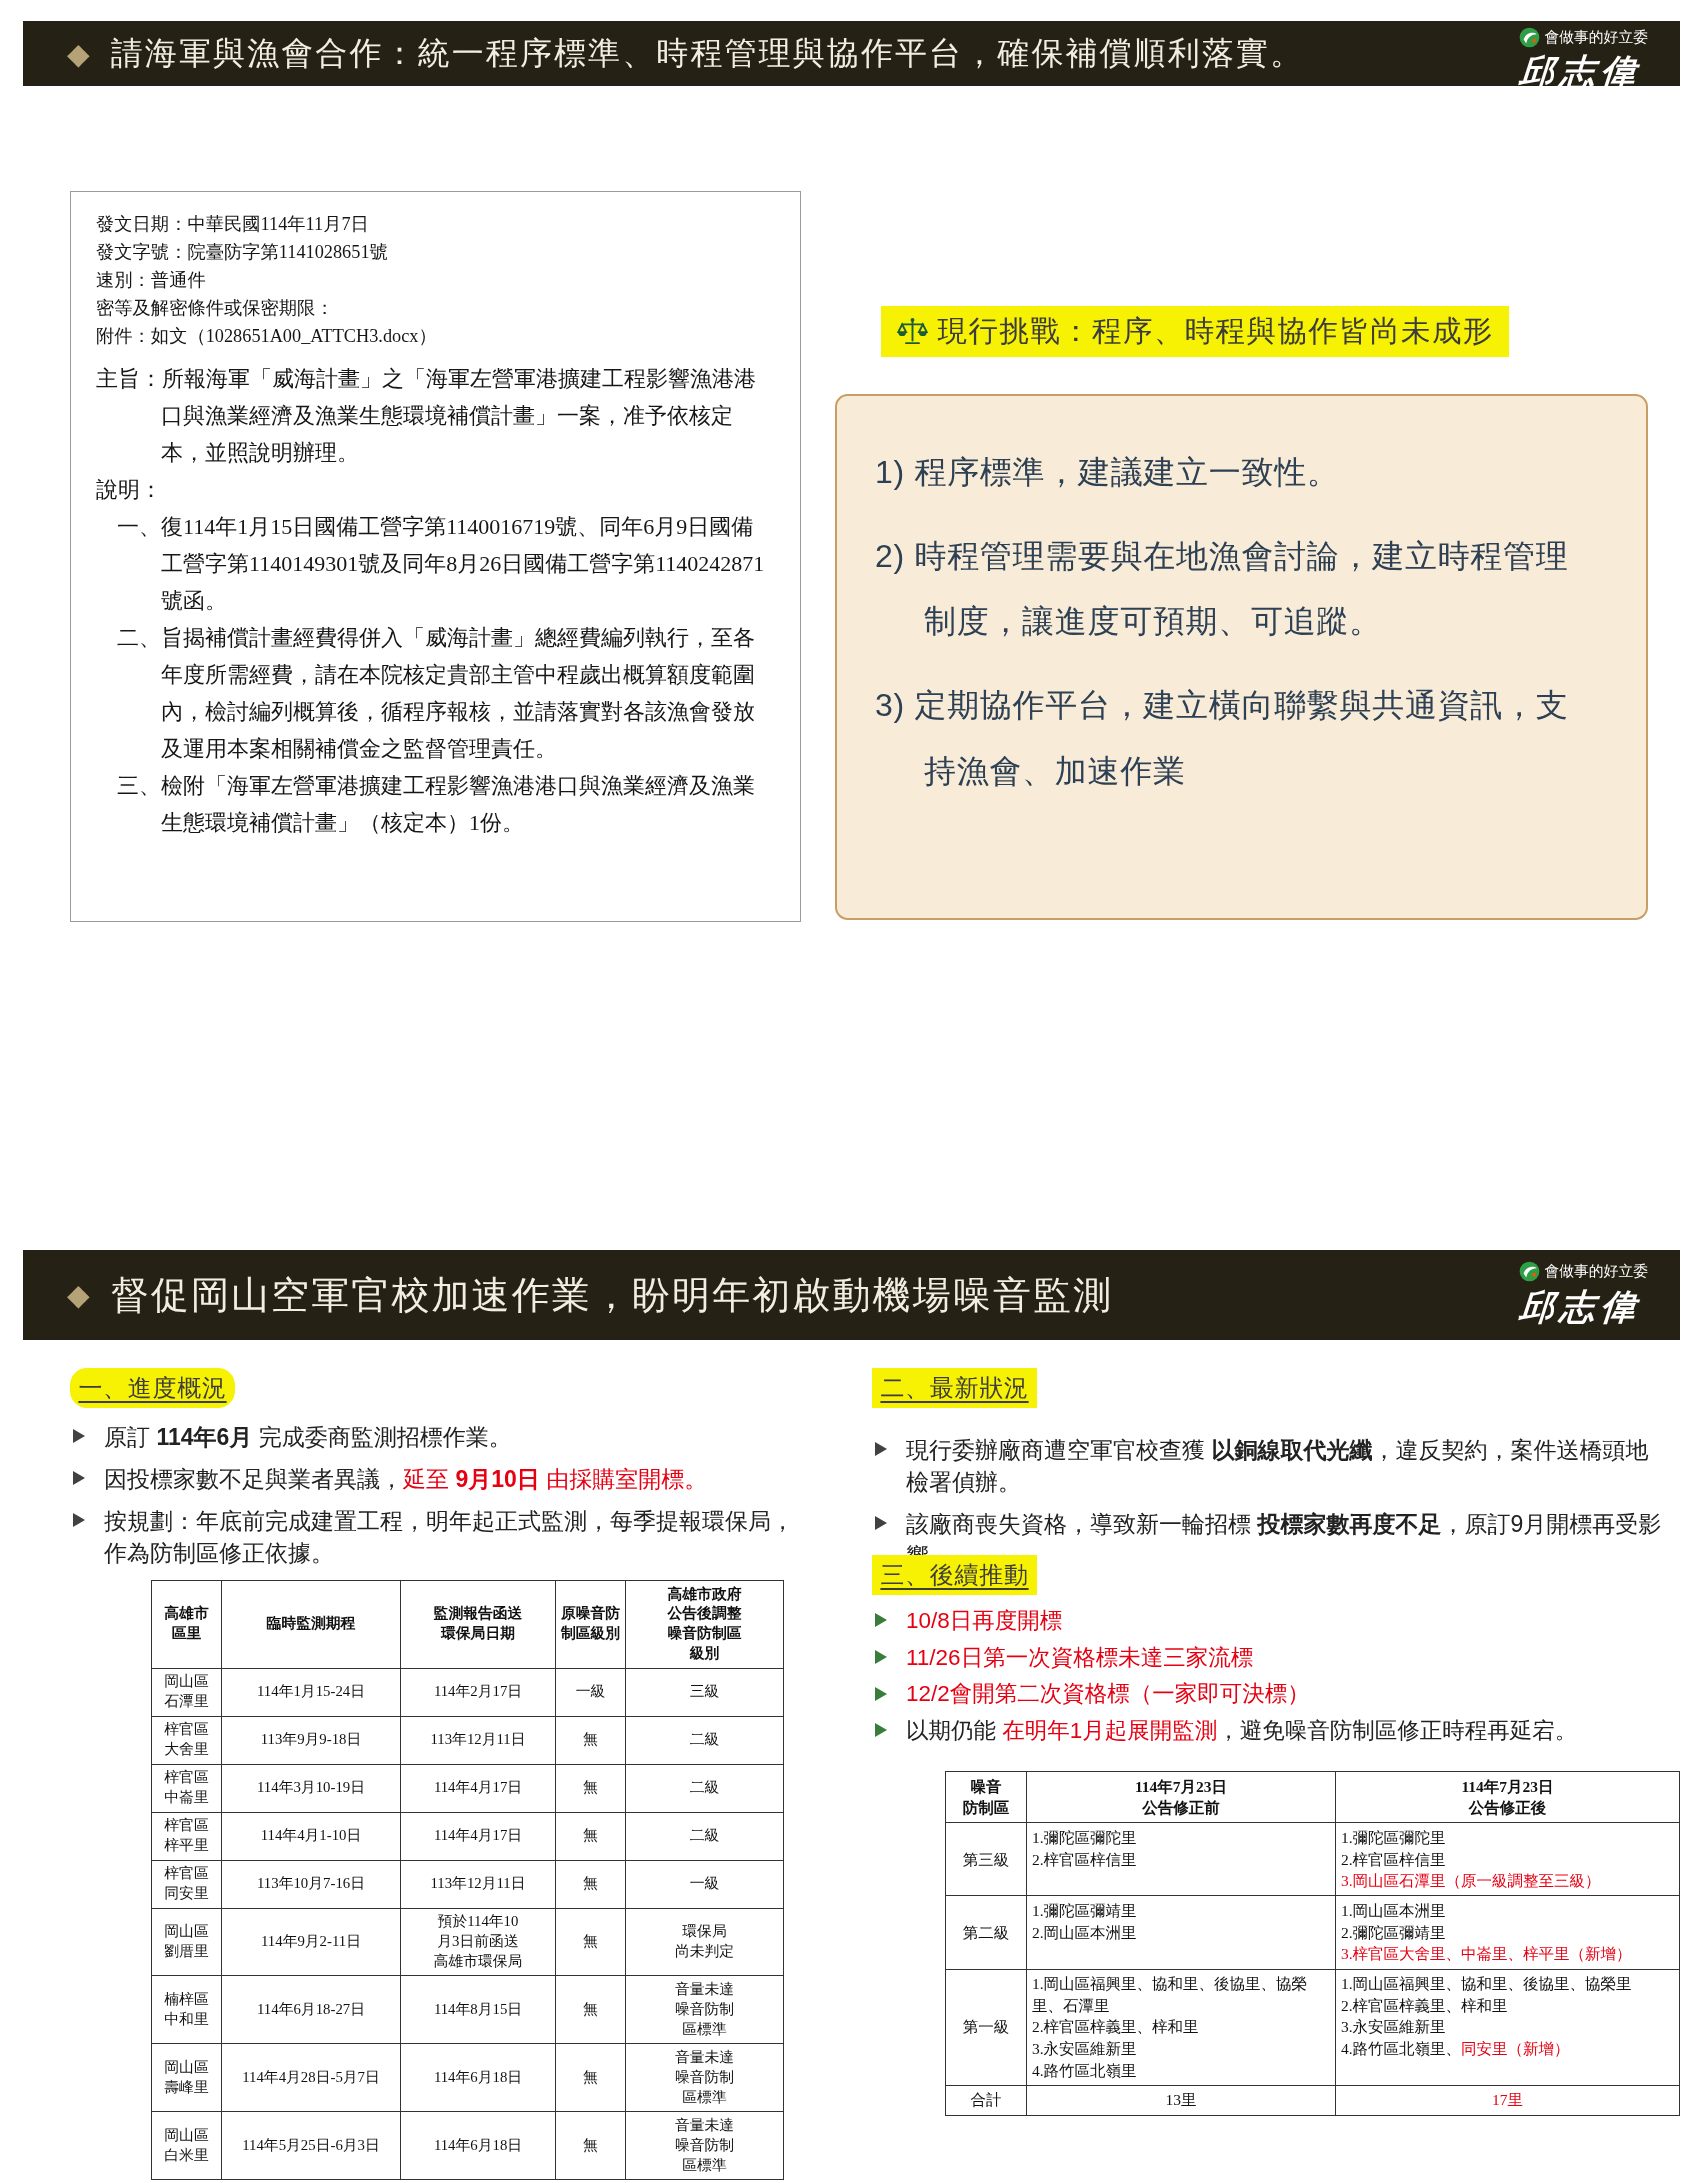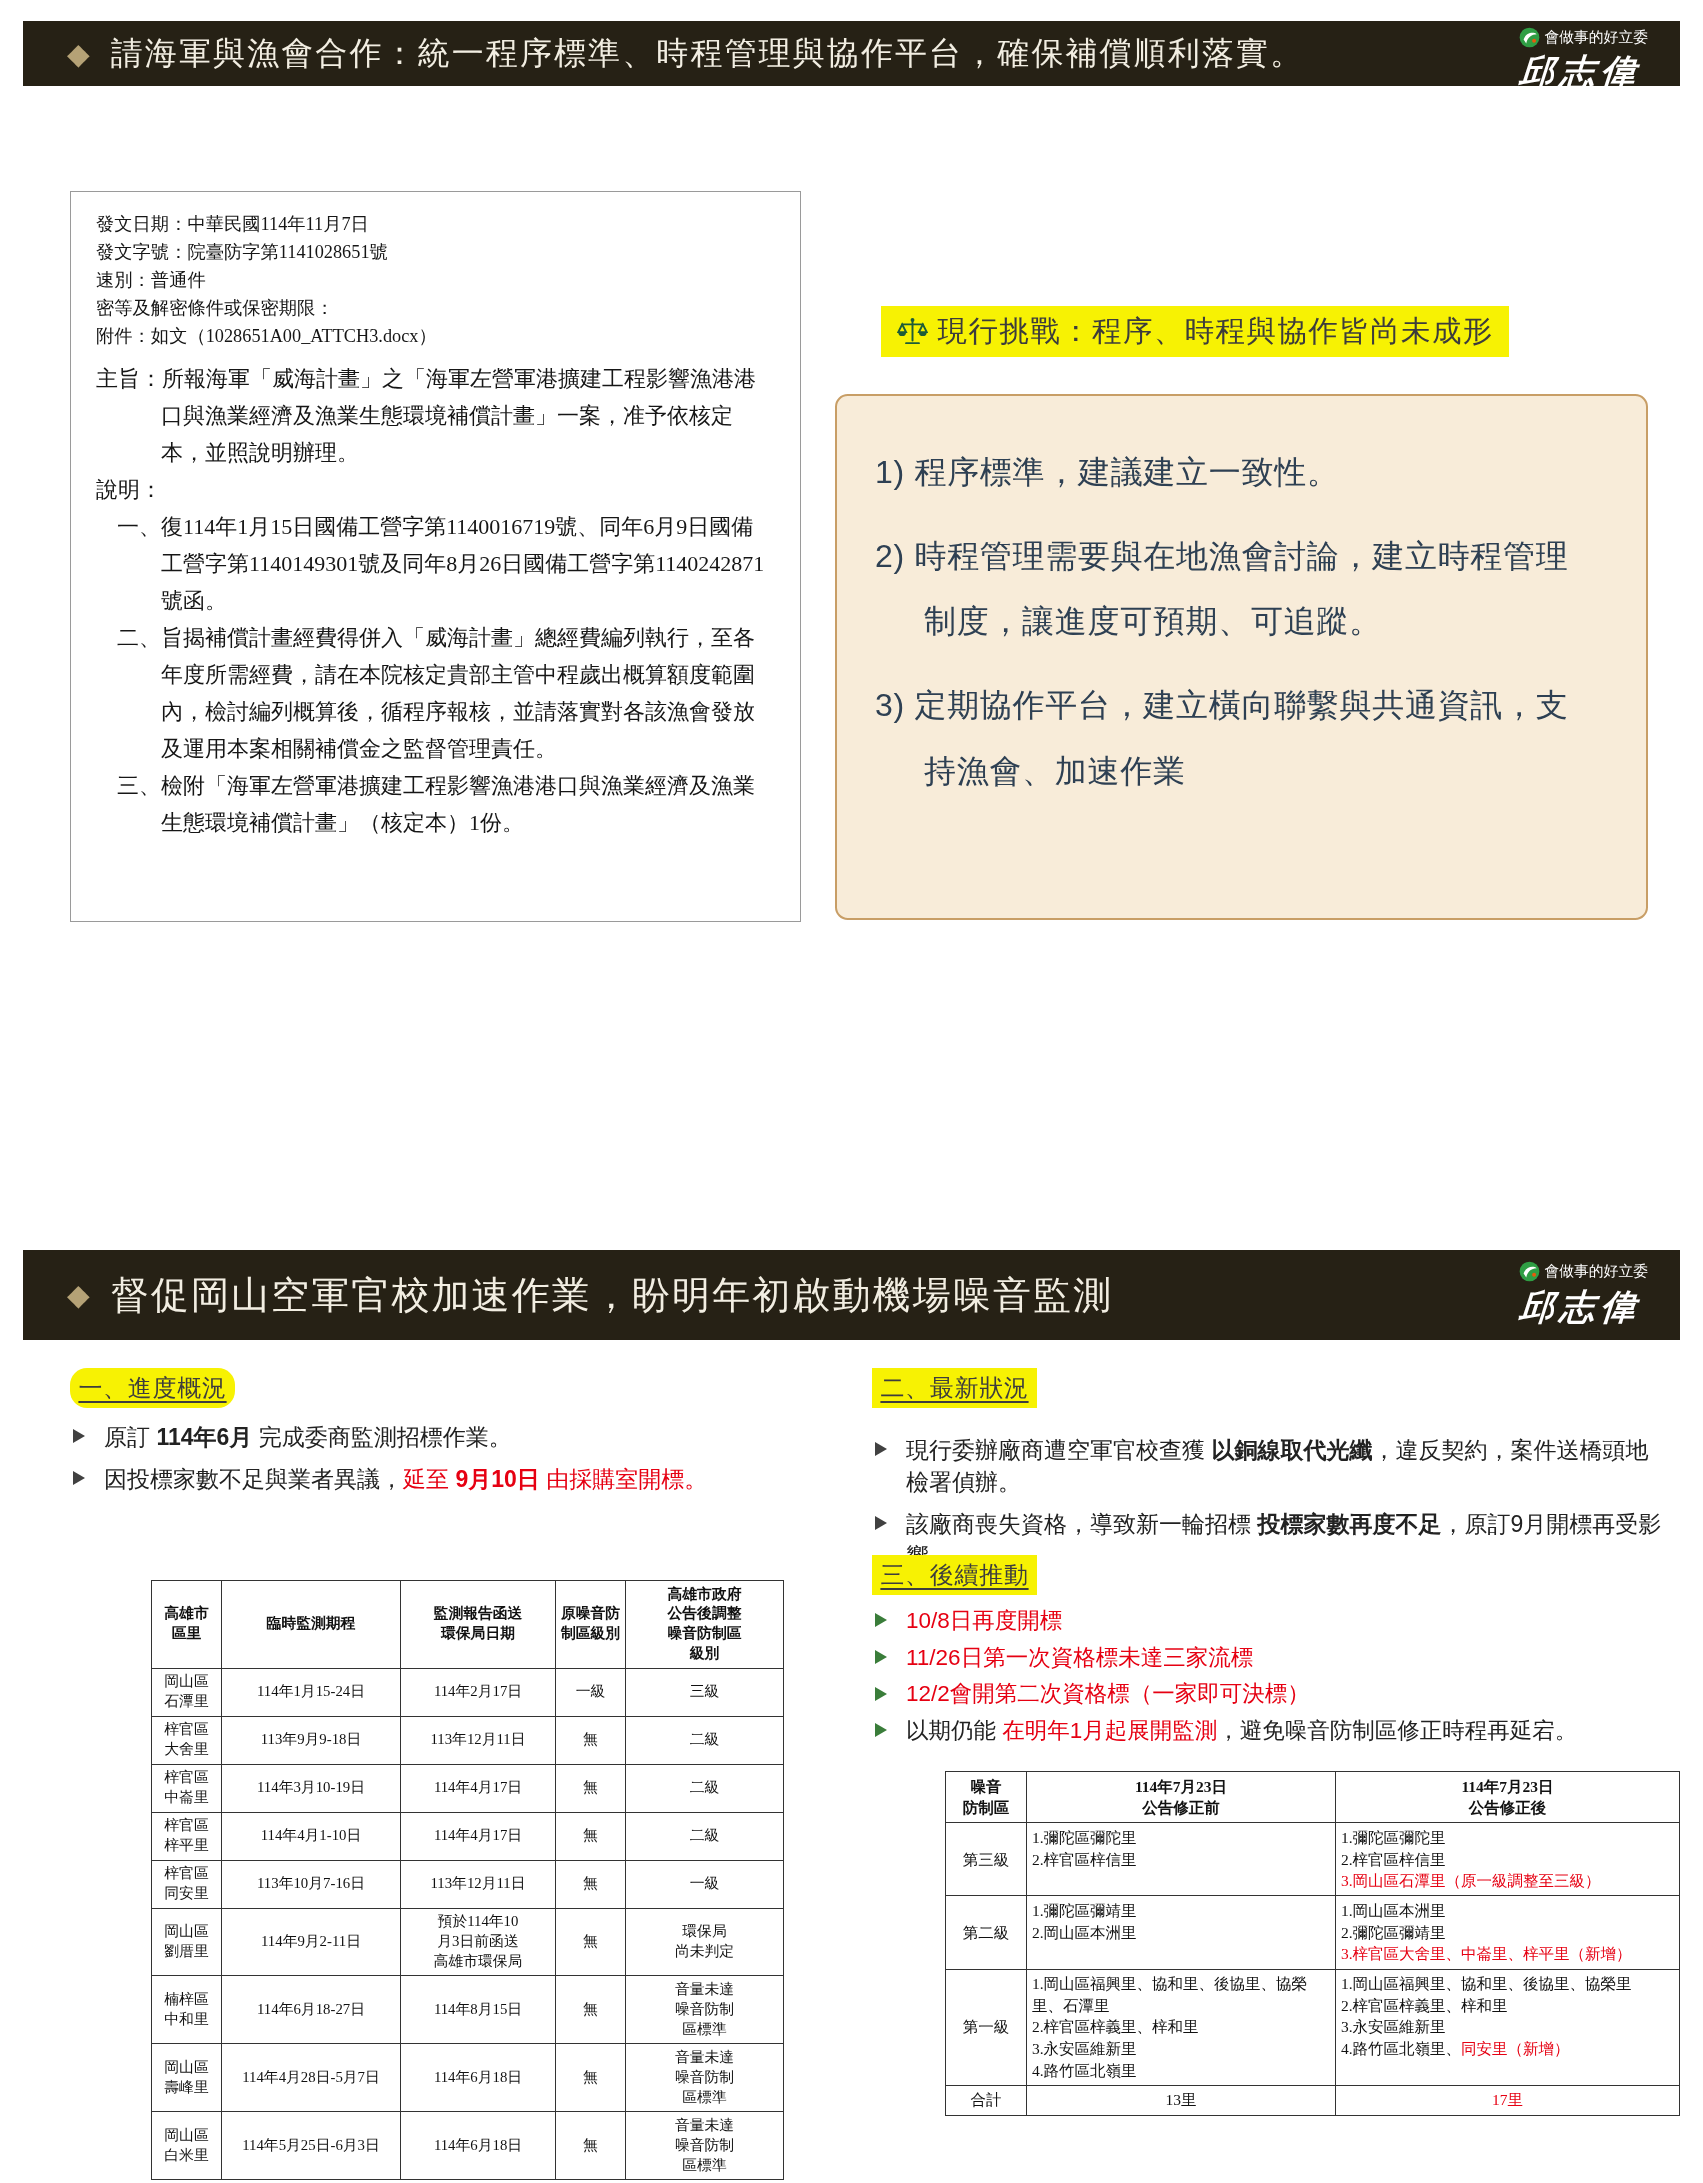--- a/index.html
+++ b/index.html
@@ -145,20 +145,21 @@
       </div>
       <div class="logo-name">邱志偉</div>
     </div>
   </header>
 
   <div class="sec-title" id="sec1-title">一、進度概況</div>
 
   <ul class="bullets" id="progress-bullets">
     <li><span class="arr"></span><span>原訂 </span><span class="b">114年6月</span><span> 完成委商監測招標作業。</span></li>
     <li><span class="arr"></span><span>因投標家數不足與業者異議，</span><span class="red">延至 </span><span class="red b">9月10日</span><span class="red"> 由採購室開標。</span></li>
+    <li><span class="arr"></span><span>按規劃：年底前完成建置工程，明年起正式監測，每季提報環保局，作為防制區修正依據。</span></li>
   </ul>
 
   <table id="monitor-table">
     <colgroup>
       <col style="width:70px">
         <col style="width:179px">
         <col style="width:155px">
         <col style="width:70px">
         <col style="width:158px">
     </colgroup>

